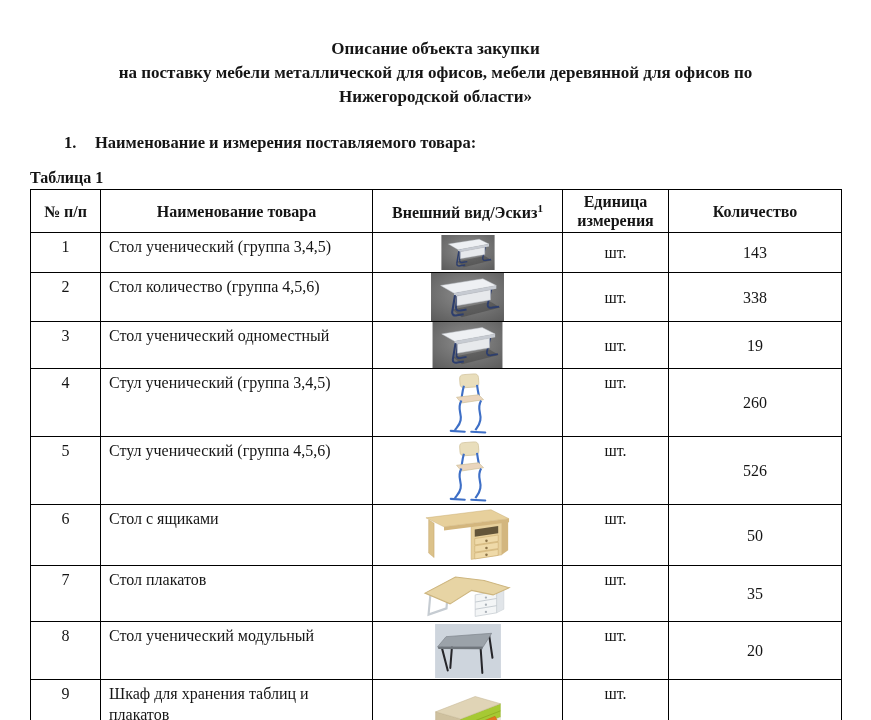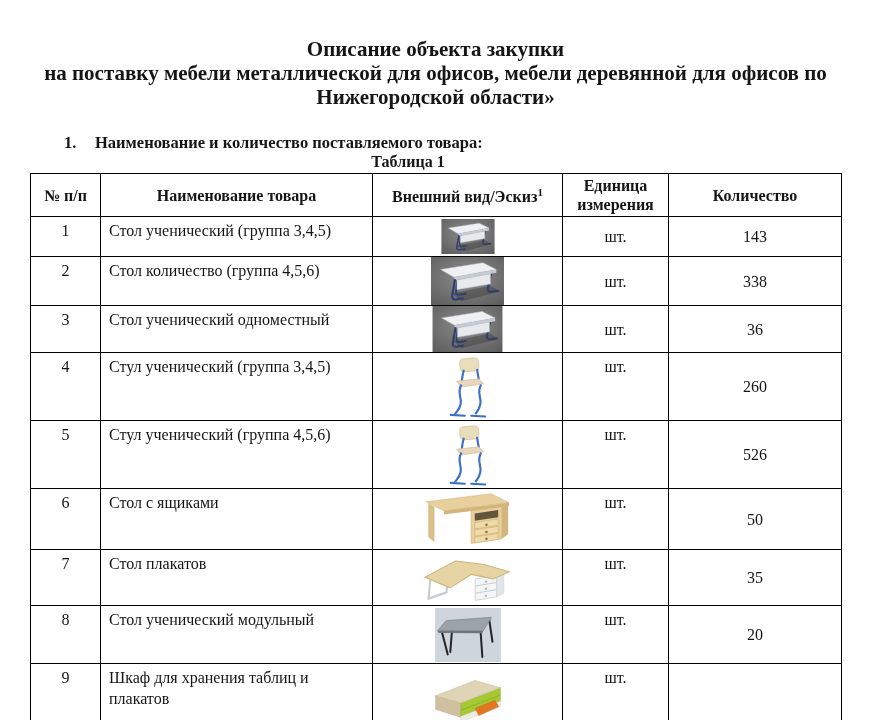--- a/index.html
+++ b/index.html
@@ -1,24 +1,24 @@
 <!DOCTYPE html>
 <html lang="ru"><head>
 <meta charset="utf-8">
 <style>
   html,body{margin:0;padding:0;background:#fff;}
   .page{
     position:relative;width:871px;height:720px;background:#ffffff;overflow:hidden;
     font-family:"Liberation Serif","DejaVu Serif",serif;color:#151515;
   }
-  .title{padding-top:37px;text-align:center;font-weight:bold;font-size:21px;line-height:24px;}
+  .title{padding-top:37px;text-align:center;font-weight:bold;font-size:17px;line-height:24px;}
   .title div{white-space:nowrap;}
   .section-heading{margin:24px 30px 0 64px;font-weight:bold;font-size:16.5px;line-height:20px;display:flex;}
   .section-heading .sec-num{width:31px;flex:0 0 31px;}
-  .table-caption{margin:0 85px 0 30px;text-align:center;font-weight:bold;font-size:16px;line-height:18px;}
+  .table-caption{margin:16px 85px 0 30px;text-align:left;font-weight:bold;font-size:16px;line-height:18px;}
   table.items{
     border-collapse:collapse;table-layout:fixed;width:811px;margin:2px 0 0 30px;
     font-size:16px;
   }
   .items th,.items td{border:1.5px solid #000;overflow:hidden;}
   .items th{font-weight:bold;text-align:center;vertical-align:middle;padding:2px 2px;line-height:19px;}
   .items sup{font-size:11px;}
   td.c-num{text-align:center;vertical-align:top;padding:4px 2px;line-height:19px;}
   td.c-name{vertical-align:top;padding:3px 6px 3px 8px;line-height:21px;}
   td.c-img{text-align:center;vertical-align:middle;padding:0;}
@@ -35,21 +35,21 @@
 <div class="page">
 
   <div class="title">
     <div>Описание объекта закупки</div>
     <div>на поставку мебели металлической для офисов, мебели деревянной для офисов по</div>
     <div>Нижегородской области»</div>
   </div>
 
   <div class="section-heading">
     <span class="sec-num">1.</span>
-    <span>Наименование и количество поставляемого товара:</span>
+    <span>Наименование и измерения поставляемого товара:</span>
   </div>
 
   <div class="table-caption">Таблица 1</div>
 
   <table class="items">
     <colgroup>
       <col style="width:70px">
         <col style="width:272px">
         <col style="width:190px">
         <col style="width:106px">
@@ -128,21 +128,21 @@
             <rect width="76" height="50" fill="url(#dbg3)"></rect>
             <polygon points="22,38 62,30 72,36 32,46" fill="rgba(15,15,15,0.25)"></polygon>
             <path d="M28,20 L26,36 M26,36 q0,4 5,3 l6,-1 M63,16 L59,33 M59,33 q0,4 5,3 l7,-1" fill="none" stroke="#2d3e6d" stroke-width="2"></path>
             <polygon points="10,13 54,6 68,13 24,21" fill="#eef0f3" stroke="#c0c4cb" stroke-width="0.5"></polygon>
             <polygon points="24,21 68,13 68,16.5 24,24.5" fill="#c7cbd2"></polygon>
             <polygon points="27,24 62,17.5 62,28 27,34" fill="#e7e9ec" stroke="#b6bac1" stroke-width="0.5"></polygon>
             <path d="M25,23 L22,41 M22,41 q0,4 5,3 l7,-1" fill="none" stroke="#2d3e6d" stroke-width="2.2"></path>
           </svg>
         </td>
         <td class="c-unit vmid">шт.</td>
-        <td class="c-qty">36</td>
+        <td class="c-qty">19</td>
       </tr>
 
       <tr style="height:68px">
         <td class="c-num">4</td>
         <td class="c-name">Стул ученический (группа 3,4,5)</td>
         <td class="c-img">
           <svg width="46" height="64" viewBox="0 0 56 78">
             <g transform="rotate(-4 29 12)">
                 <rect x="18" y="4" width="23" height="16" rx="5" fill="#e9debc" stroke="#cdbd92" stroke-width="0.8"></rect>
               </g>

